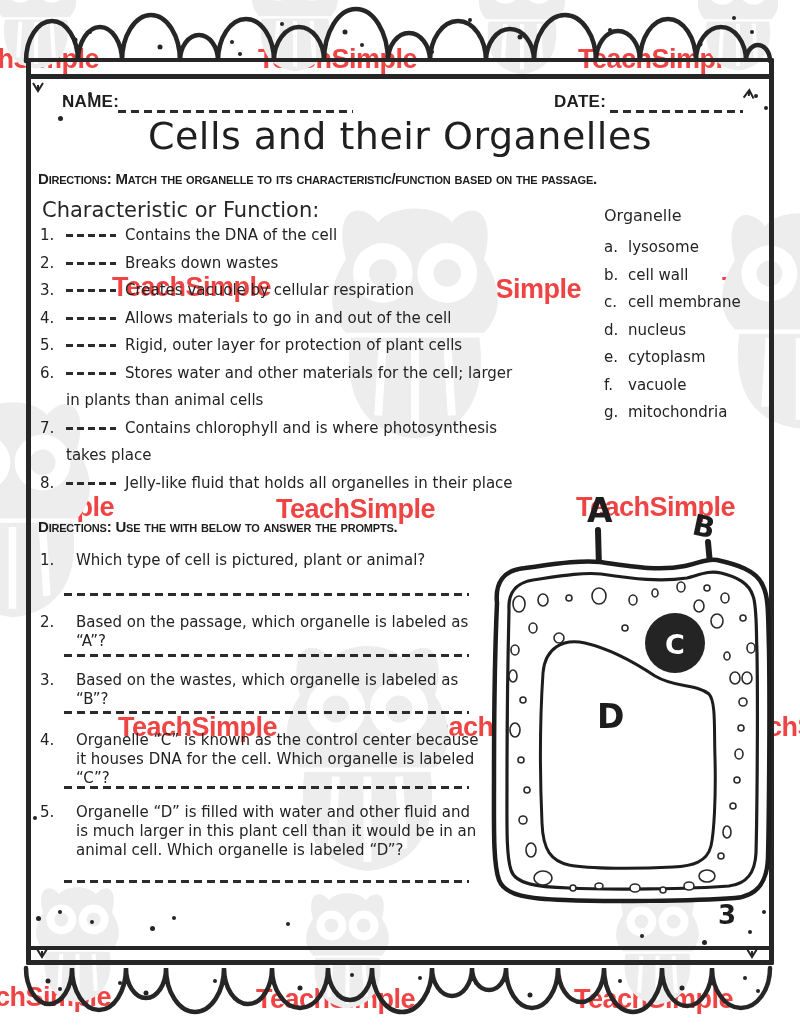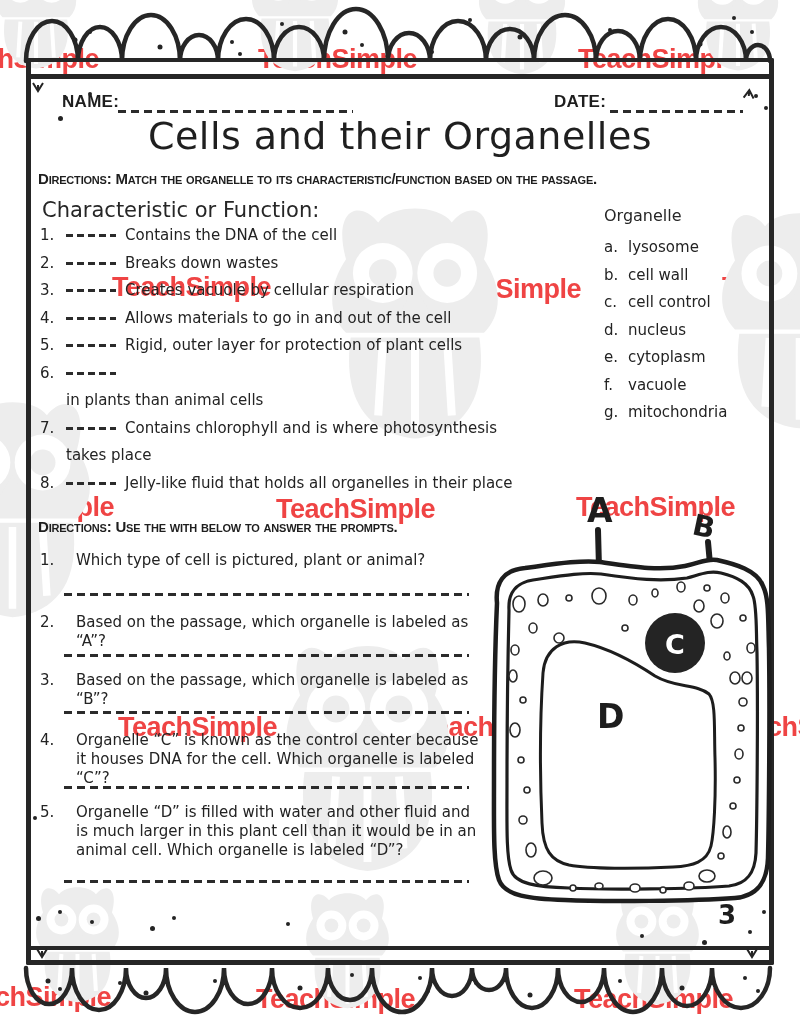--- a/index.html
+++ b/index.html
@@ -225,35 +225,35 @@
     <div class="m-item">
       <span class="m-num">3.</span><span class="blank"></span><span>Creates vacuole by cellular respiration</span>
     </div>
     <div class="m-item">
       <span class="m-num">4.</span><span class="blank"></span><span>Allows materials to go in and out of the cell</span>
     </div>
     <div class="m-item">
       <span class="m-num">5.</span><span class="blank"></span><span>Rigid, outer layer for protection of plant cells</span>
     </div>
     <div class="m-item">
-      <span class="m-num">6.</span><span class="blank"></span><span class="m-text2">in plants than animal cells</span>
+      <span class="m-num">6.</span><span class="blank"></span><span>Stores water and other materials for the cell; larger</span><span class="m-text2">in plants than animal cells</span>
     </div>
     <div class="m-item">
       <span class="m-num">7.</span><span class="blank"></span><span>Contains chlorophyll and is where photosynthesis</span><span class="m-text2">takes place</span>
     </div>
     <div class="m-item">
       <span class="m-num">8.</span><span class="blank"></span><span>Jelly-like fluid that holds all organelles in their place</span>
     </div>
   </div>
 
   <div class="abs col-heading" style="left:604px;top:206px;font-size:16px">Organelle</div>
   <div class="abs" id="org-list">
     <div class="o-item"><span class="o-letter">a.</span><span>lysosome</span></div>
     <div class="o-item"><span class="o-letter">b.</span><span>cell wall</span></div>
-    <div class="o-item"><span class="o-letter">c.</span><span>cell control</span></div>
+    <div class="o-item"><span class="o-letter">c.</span><span>cell membrane</span></div>
     <div class="o-item"><span class="o-letter">d.</span><span>nucleus</span></div>
     <div class="o-item"><span class="o-letter">e.</span><span>cytoplasm</span></div>
     <div class="o-item"><span class="o-letter">f.</span><span>vacuole</span></div>
     <div class="o-item"><span class="o-letter">g.</span><span>mitochondria</span></div>
   </div>
 
   <div class="abs caps directions" style="left:38px;top:518px">Directions: Use the with below to answer the prompts.</div>
 
   <div class="q-item" style="top:551px">
     <span class="q-num">1.</span>
@@ -262,21 +262,21 @@
   <div class="dashline" style="left:64px;top:593px;width:405px"></div>
 
   <div class="q-item" style="top:613px">
     <span class="q-num">2.</span>
     <span class="q-text">Based on the passage, which organelle is labeled as “A”?</span>
   </div>
   <div class="dashline" style="left:64px;top:654px;width:405px"></div>
 
   <div class="q-item" style="top:671px">
     <span class="q-num">3.</span>
-    <span class="q-text">Based on the passage, which organelle is labeled as “B”?</span>
+    <span class="q-text">Based on the wastes, which organelle is labeled as “B”?</span>
   </div>
   <div class="dashline" style="left:64px;top:711px;width:405px"></div>
 
   <div class="q-item" style="top:731px">
     <span class="q-num">4.</span>
     <span class="q-text">Organelle “C” is known as the control center because it houses DNA for the cell. Which organelle is labeled “C”?</span>
   </div>
   <div class="dashline" style="left:64px;top:786px;width:405px"></div>
 
   <div class="dot small" style="left:33px;top:816px"></div>

